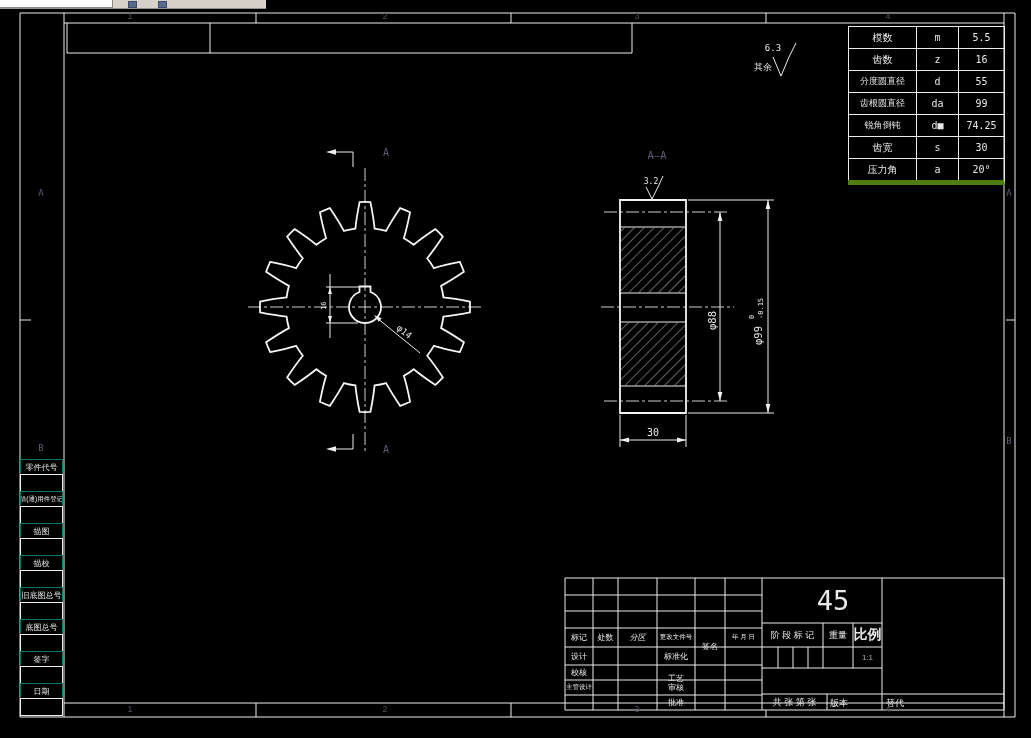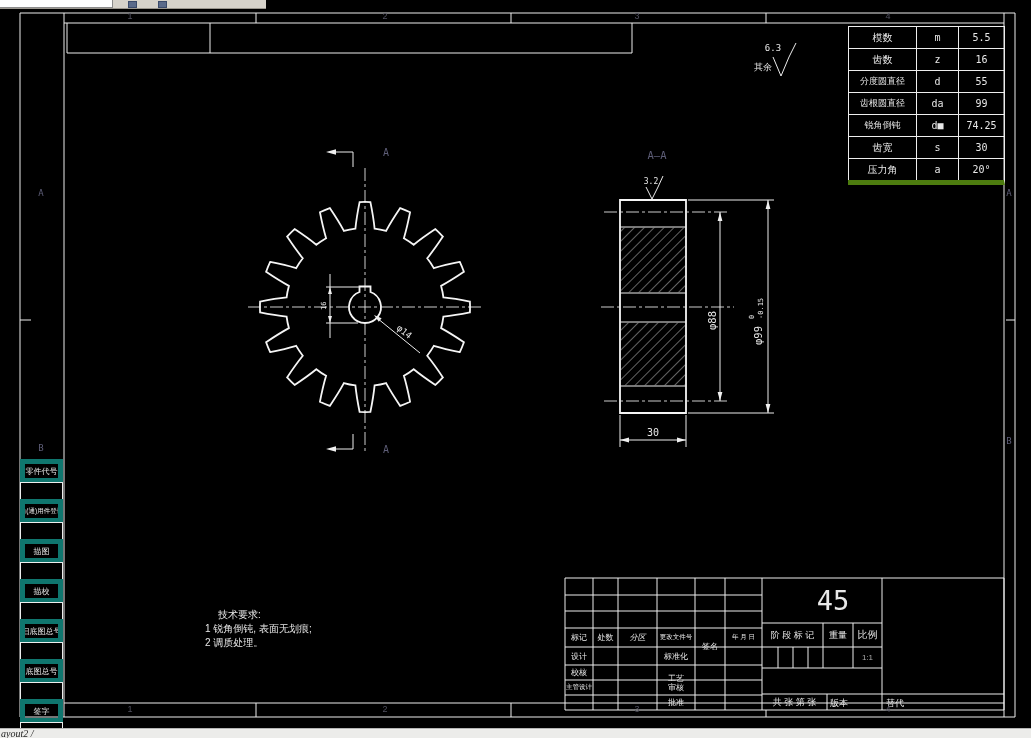--- a/index.html
+++ b/index.html
@@ -16,21 +16,21 @@
   #tab-strip{position:absolute;left:0;top:728px;width:1031px;height:10px;background:#ececea;border-top:1px solid #b5b5b5;}
   #tab-label{position:absolute;left:1px;top:-1px;font-family:"Liberation Serif",serif;font-style:italic;
              font-size:10px;color:#222;line-height:11px;}
   
   #param-table{position:absolute;left:848px;top:26px;display:grid;grid-template-columns:68px 42px 46px;
                grid-auto-rows:22px;border-right:1px solid #ededed;border-bottom:5px solid #4d7c0f;}
   .pcell{border-left:1px solid #ededed;border-top:1px solid #ededed;color:#e8e8e8;font-size:10px;
          display:flex;align-items:center;justify-content:center;white-space:nowrap;overflow:hidden;}
   
   #margin-boxes{position:absolute;left:20px;top:460px;width:43px;}
-  .mlabel{height:14px;border:5px solid #0f766e;margin-top:-1px;color:#e8e8e8;font-size:8px;
+  .mlabel{height:14px;border:1px solid #0f766e;margin-top:-1px;color:#e8e8e8;font-size:8px;
           display:flex;align-items:center;justify-content:center;white-space:nowrap;overflow:hidden;text-align:right;}
   .mempty{height:16px;border:1px solid #ededed;margin-top:-1px;}
   .zone{position:absolute;color:#50505e;font-size:9px;transform:translate(-50%,-50%);}
   .tb-small{font-size:8px;white-space:nowrap;overflow:hidden;}
   line,path,rect,polyline,circle{vector-effect:non-scaling-stroke;}
   .thin{stroke:#ededed;stroke-width:1;fill:none;}
   .thick{stroke:#f5f5f5;stroke-width:1.8;fill:none;}
   .cline{stroke:#e3e3e3;stroke-width:0.9;fill:none;stroke-dasharray:13 3 3 3;}
   .arr{fill:#efefef;stroke:none;}
   text{fill:#e8e8e8;font-family:"DejaVu Sans Mono",monospace;}
@@ -231,30 +231,25 @@
       <div class="mlabel">旧底图总号</div>
       <div class="mempty"></div>
       <div class="mlabel">底图总号</div>
       <div class="mempty"></div>
       <div class="mlabel">签字</div>
       <div class="mempty"></div>
       <div class="mlabel">日期</div>
       <div class="mempty"></div>
     </div>
 
-  <div class="txt" style="left:205px;top:608px;font-size:10px;line-height:14px;">
-    <div style="margin-left:13px;">技术要求:</div>
-    <div>1 锐角倒钝, 表面无划痕;</div>
-    <div>2 调质处理。</div>
-  </div>
 
   <div class="txt ctr" style="left:762px;top:578px;width:142px;height:45px;font-size:27px;font-family:'DejaVu Sans Mono',monospace;">45</div>
   <div class="txt ctr" style="left:762px;top:623px;width:61px;height:24px;font-size:9px;">阶 段 标 记</div>
   <div class="txt ctr" style="left:823px;top:623px;width:30px;height:24px;font-size:9px;text-align:center;">重量</div>
-  <div class="txt ctr" style="left:853px;top:623px;width:29px;height:24px;font-size:10px;">比例</div>
+  <div class="txt ctr" style="left:853px;top:623px;width:29px;height:24px;font-size:14px;font-weight:bold;">比例</div>
   <div class="txt ctr" style="left:853px;top:647px;width:29px;height:21px;font-size:8px;color:#aaa;">1:1</div>
   <div class="txt ctr" style="left:762px;top:694px;width:65px;height:16px;font-size:9px;">共  张 第  张</div>
   <div class="txt" style="left:830px;top:697px;width:50px;font-size:9px;">版本</div>
   <div class="txt" style="left:886px;top:697px;width:60px;font-size:9px;">替代</div>
   <div id="rev-headers">
       <div class="txt ctr tb-small" style="left: 565px; top: 628px; width: 28px; height: 19px;">标记</div>
       <div class="txt ctr tb-small" style="left: 593px; top: 628px; width: 25px; height: 19px;">处数</div>
       <div class="txt ctr tb-small" style="left: 618px; top: 628px; width: 39px; height: 19px; font-style: italic;">分区</div>
       <div class="txt ctr tb-small" style="left: 657px; top: 628px; width: 38px; height: 19px; font-size: 6.5px;">更改文件号</div>
       <div class="txt ctr tb-small" style="left: 695px; top: 628px; width: 30px; height: 36px;">签名</div>
@@ -278,17 +273,14 @@
       <div class="zone" style="left: 385px; top: 709px;">2</div>
       <div class="zone" style="left: 637px; top: 709px;">3</div>
       <div class="zone" style="left: 888px; top: 709px;">4</div>
     </div>
 
   <div id="top-strip">
     <div id="top-input"></div>
     <div class="mini-icon" style="left:128px;"></div>
     <div class="mini-icon" style="left:158px;"></div>
   </div>
-  <div id="tab-strip">
-    <span id="tab-label">ayout2 /</span>
-  </div>
 
 </div>
 
 </body></html>

